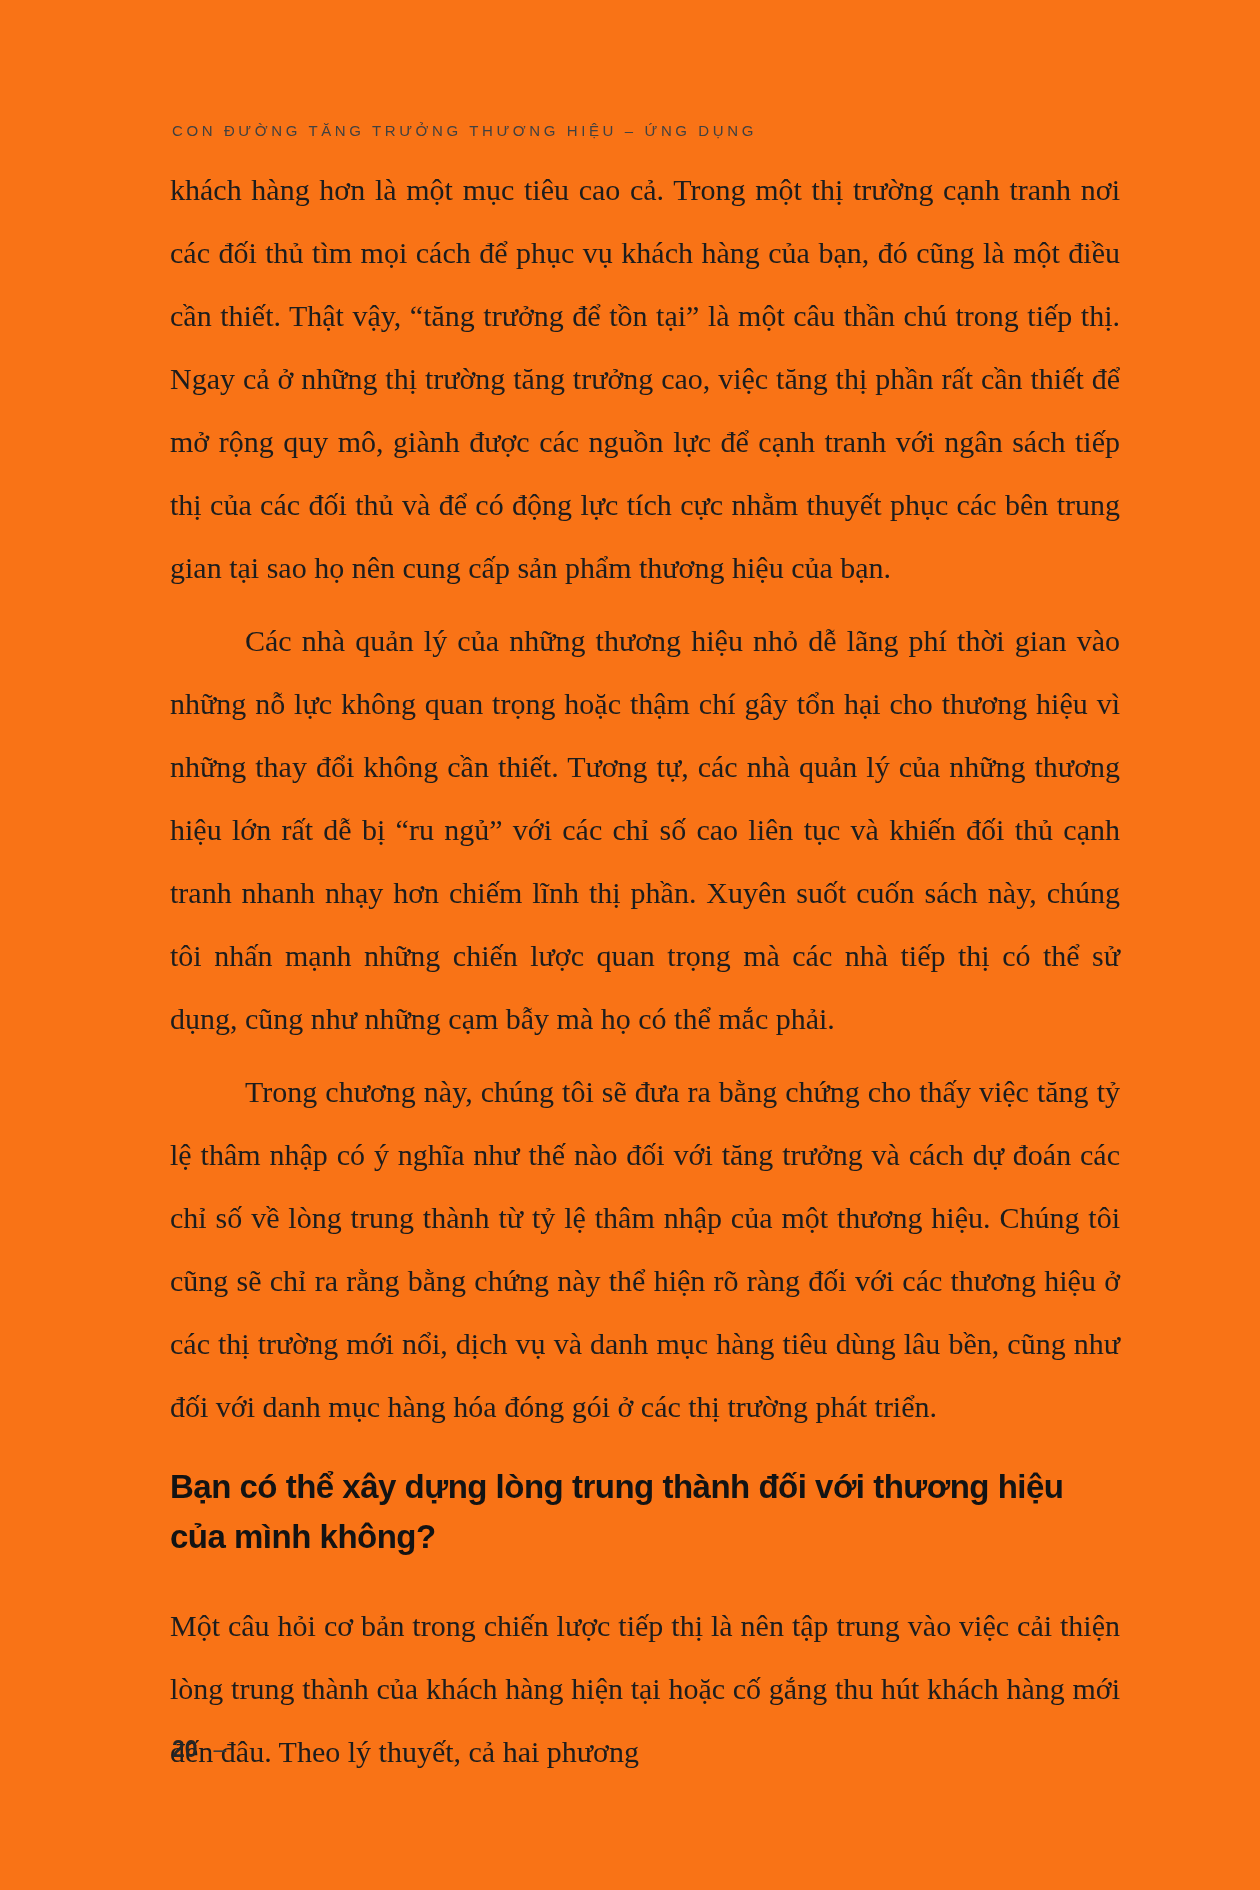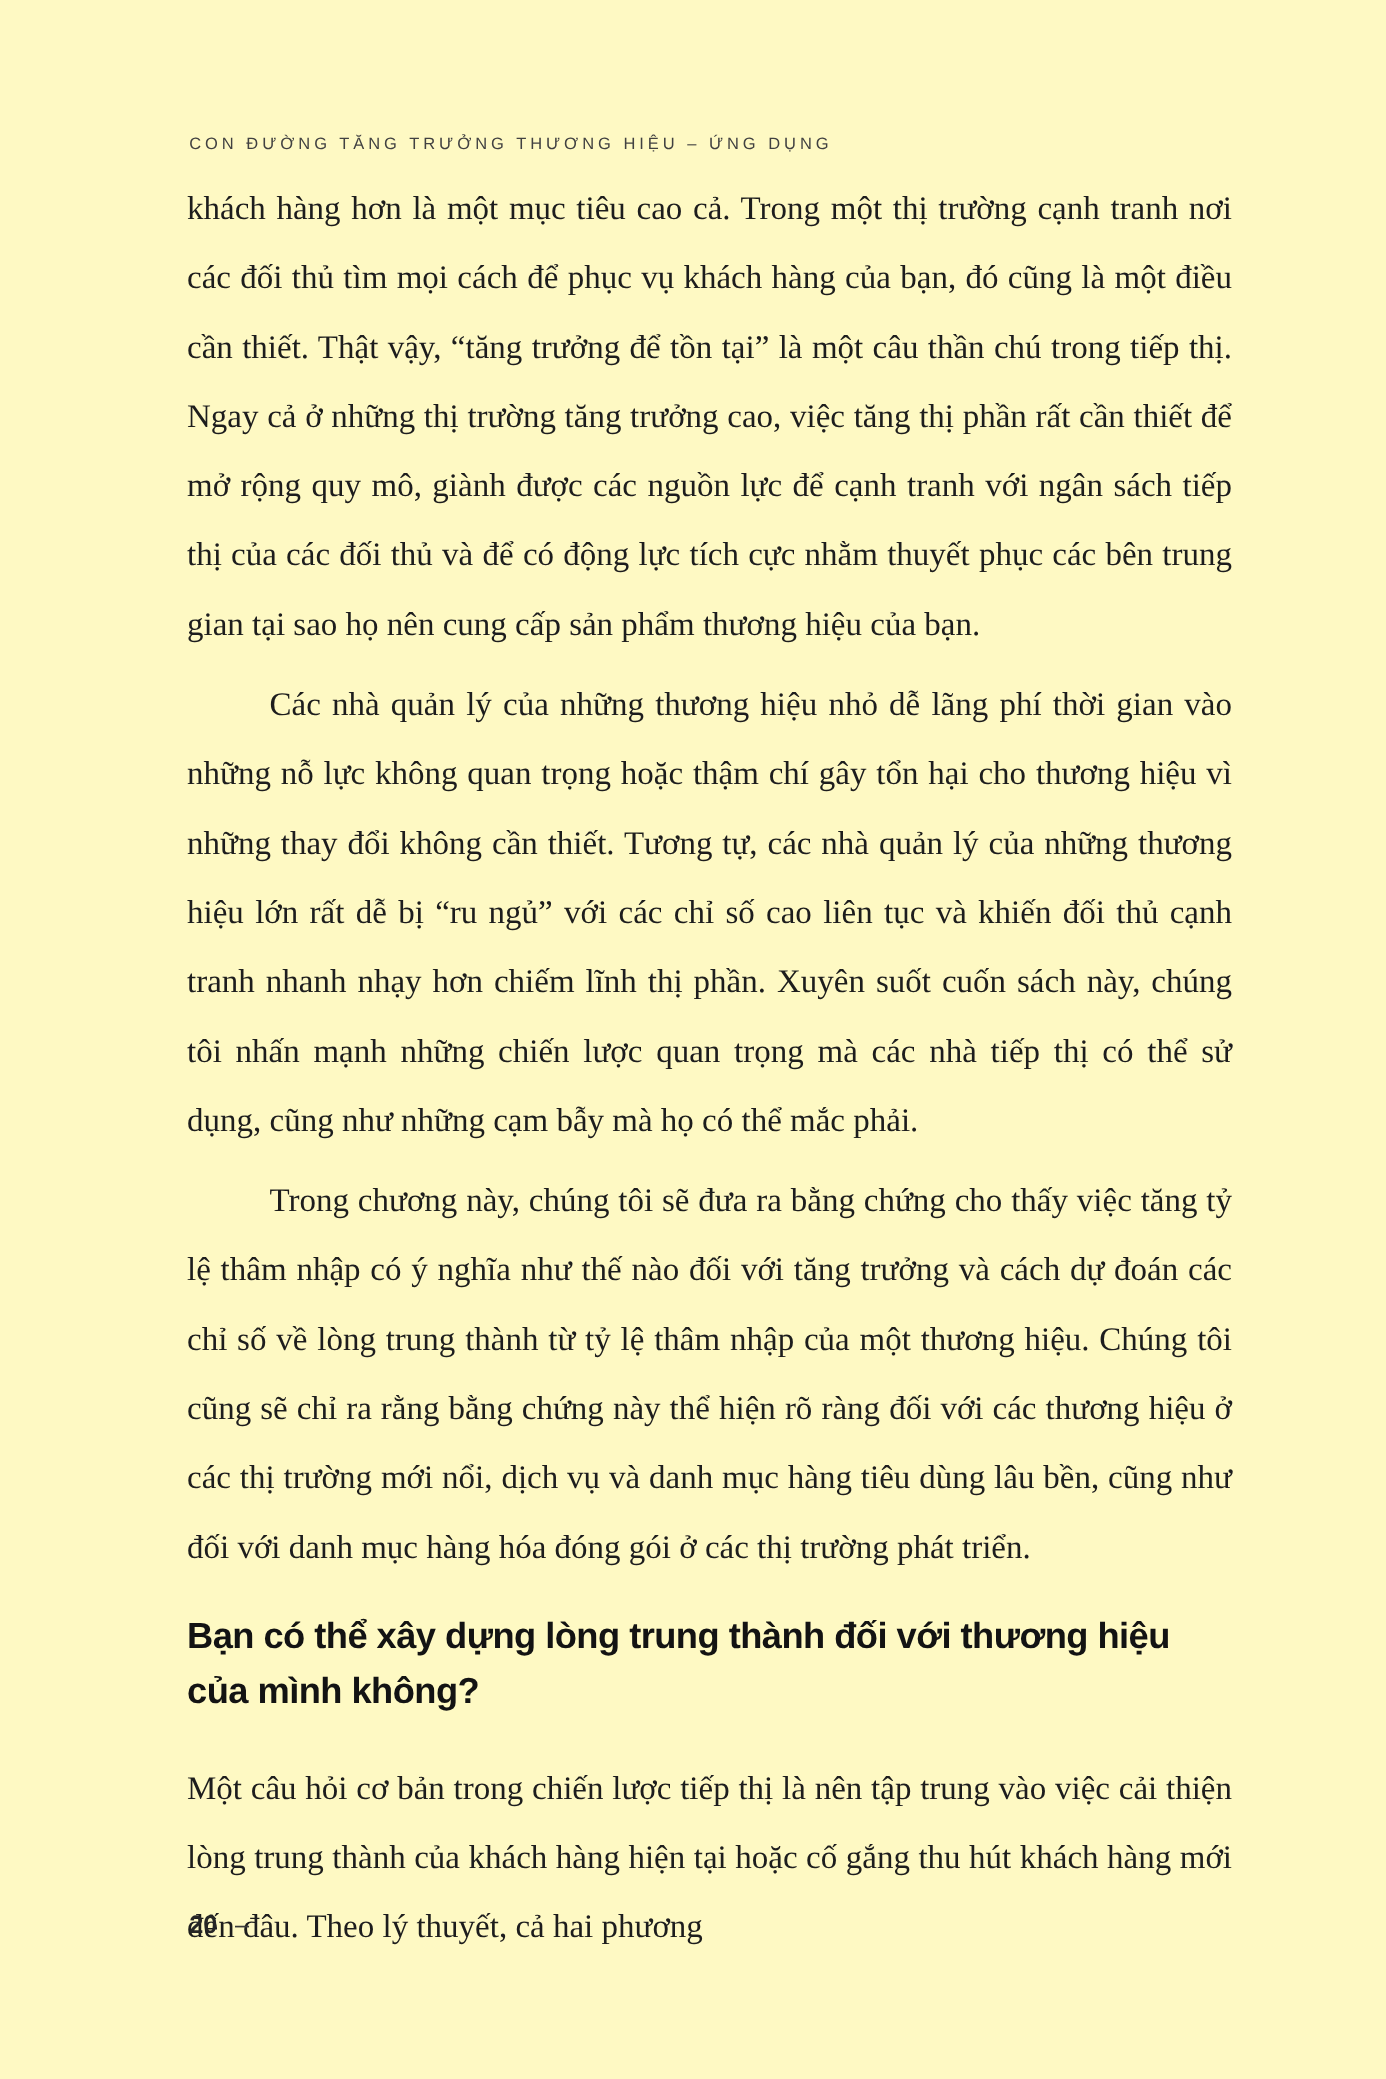--- a/index.html
+++ b/index.html
@@ -4,21 +4,21 @@
 <style>
   html, body {
     margin: 0;
     padding: 0;
     background: #ffffff;
   }
   .page {
     position: relative;
     width: 1260px;
     height: 1890px;
-    background: #fef9c3;
+    background: #f97316;
     overflow: hidden;
     font-family: "Liberation Serif", "DejaVu Serif", serif;
     color: #1e1e1e;
   }
   .running-header {
     position: absolute;
     left: 172px;
     top: 122px;
     font-family: "Liberation Sans", "DejaVu Sans", sans-serif;
     font-size: 15px;

